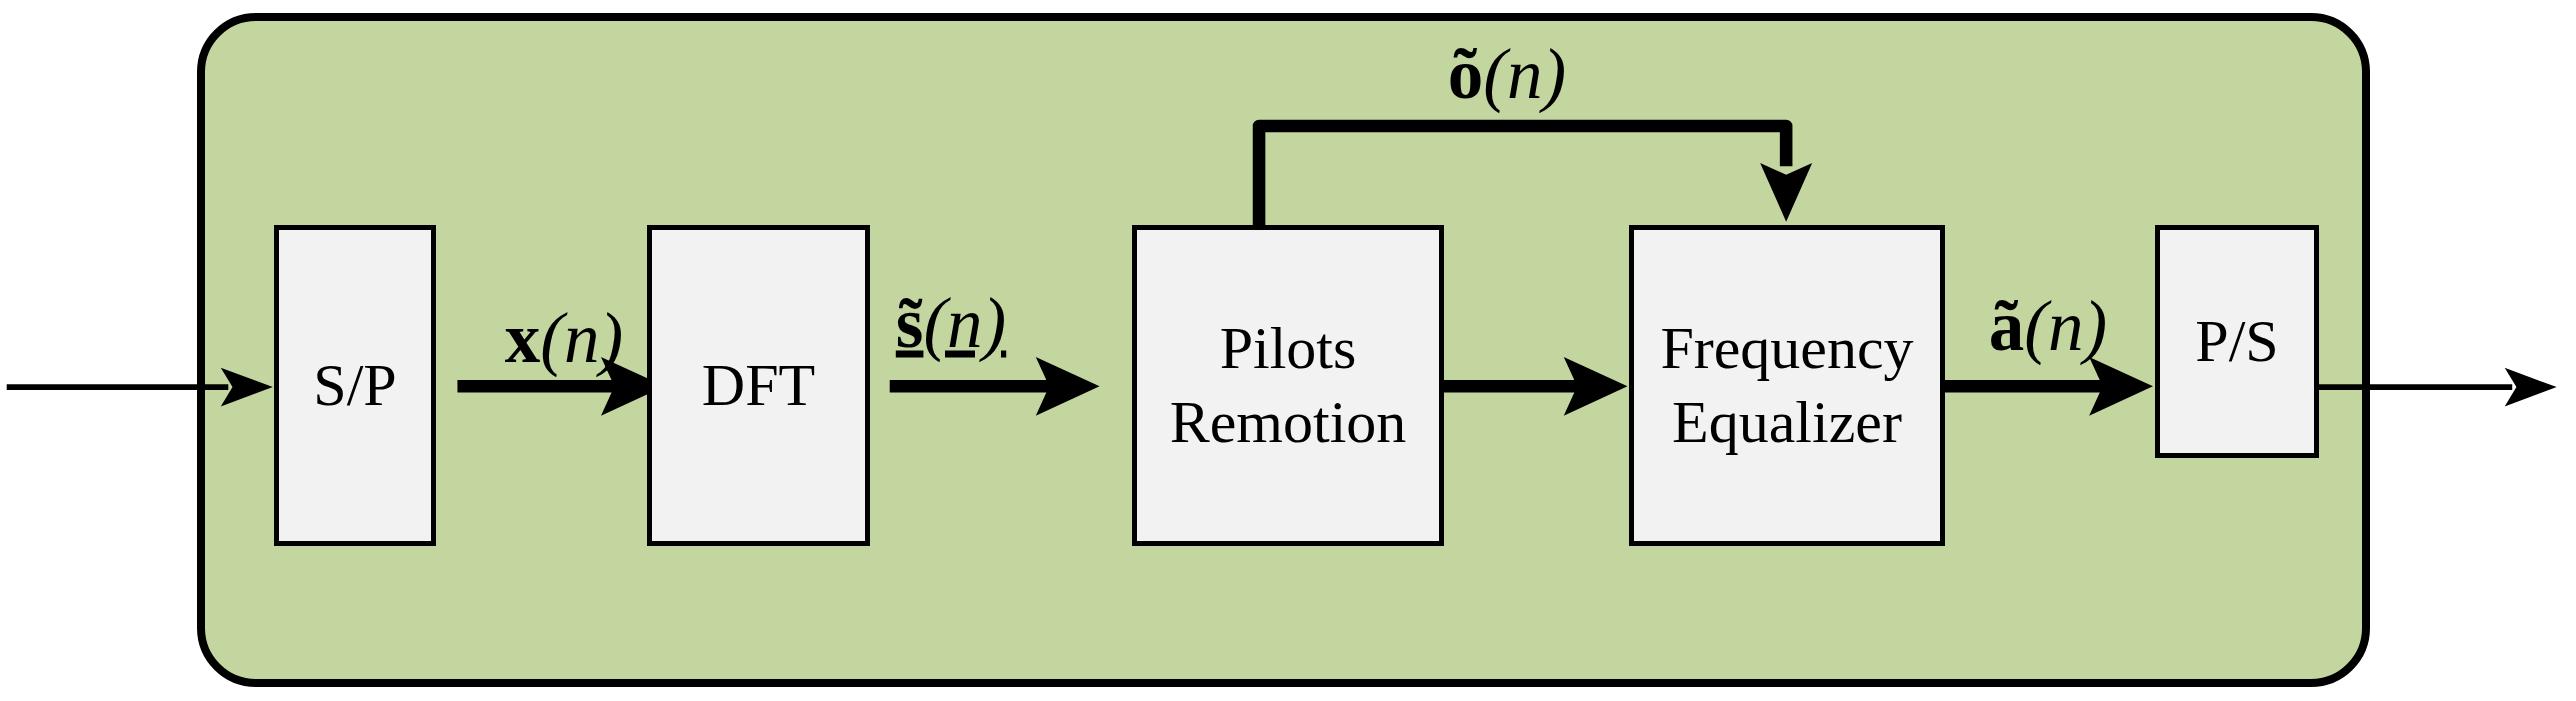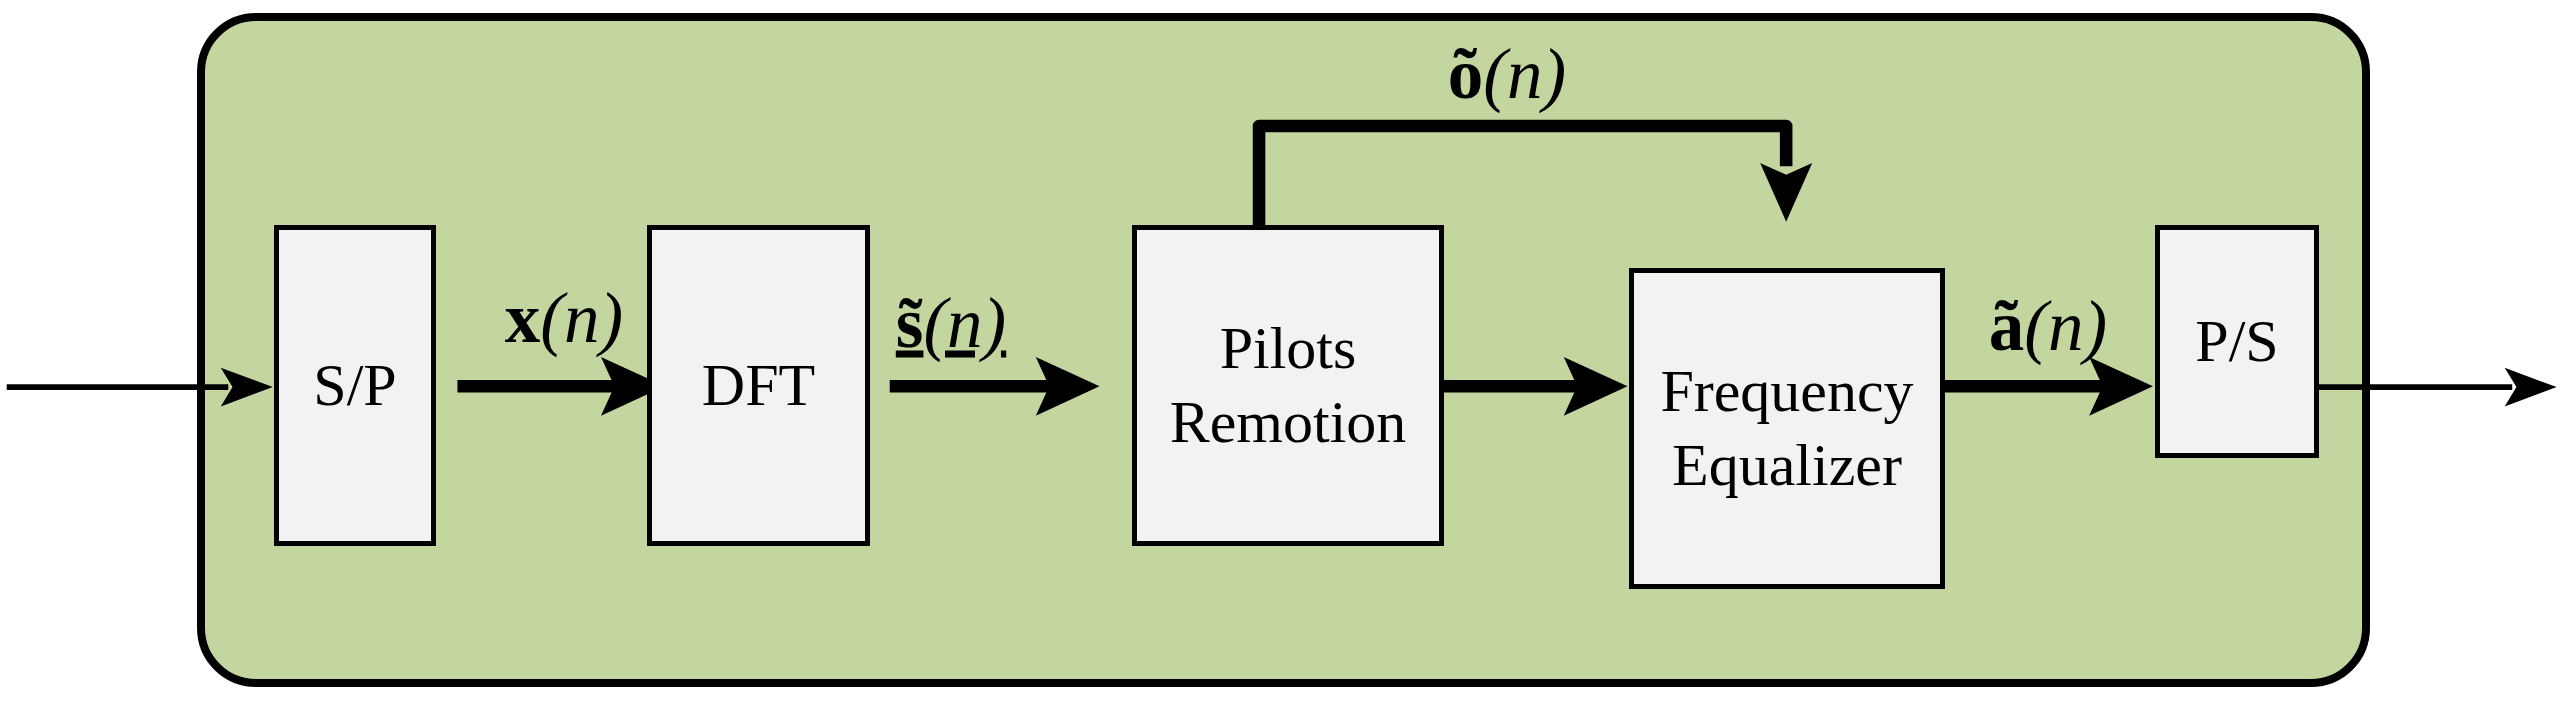--- a/index.html
+++ b/index.html
@@ -39,33 +39,33 @@
     align-items: center;
     justify-content: center;
     text-align: center;
     font-size: 60px;
     line-height: 1.22;
     white-space: pre-line;
   }
   #blk-sp     { left: 274px;  top: 225px; width: 162px; height: 321px; }
   #blk-dft    { left: 647px;  top: 225px; width: 223px; height: 321px; }
   #blk-pilots { left: 1103px; top: 225px; width: 312px; height: 321px; margin-left: 29px; }
-  #blk-freq   { left: 1629px; top: 225px; width: 316px; height: 321px; margin-top: 43px; }
+  #blk-freq   { left: 1629px; top: 225px; width: 316px; height: 321px; }
   #blk-ps     { left: 2155px; top: 225px; width: 164px; height: 233px; }
   .sig {
     position: absolute;
     transform: translate(-50%, -50%);
     font-size: 71px;
     white-space: nowrap;
   }
   .sig .v-b { font-weight: bold; font-style: normal; }
   .sig .v-i { font-style: italic; }
   .sig .arg { font-style: italic; }
   #sig-xm { left: 123px;  top: 339px; }
-  #sig-xn { left: 564px;  top: 318px; text-align: right; }
+  #sig-xn { left: 564px;  top: 338px; text-align: right; }
   #sig-sn { left: 951px; top: 323px; text-decoration: underline; }
   #sig-on { left: 1507px; top: 74px;  }
   #sig-an { left: 2048px; top: 326px; }
   #sig-am { left: 2482px; top: 329px; }
   .title {
     position: absolute;
     left: 1291px; top: 625px;
     transform: translate(-50%, -50%);
     font-weight: bold;
     font-size: 65px;

